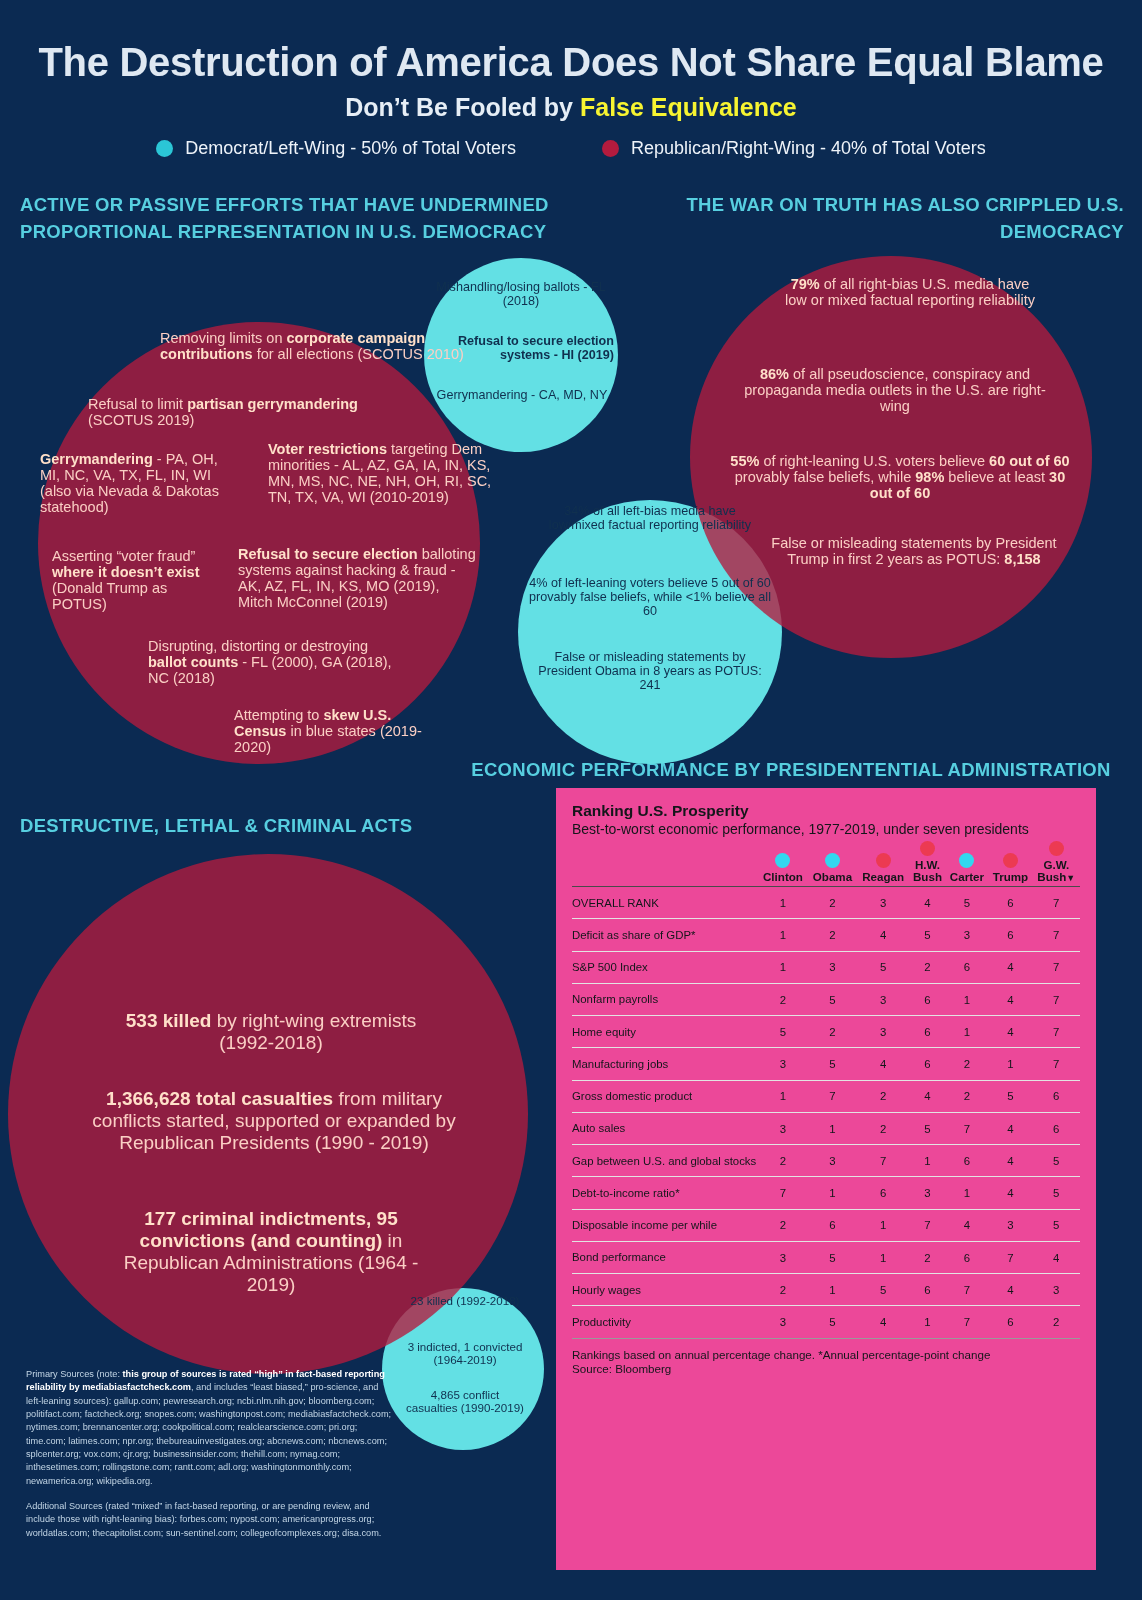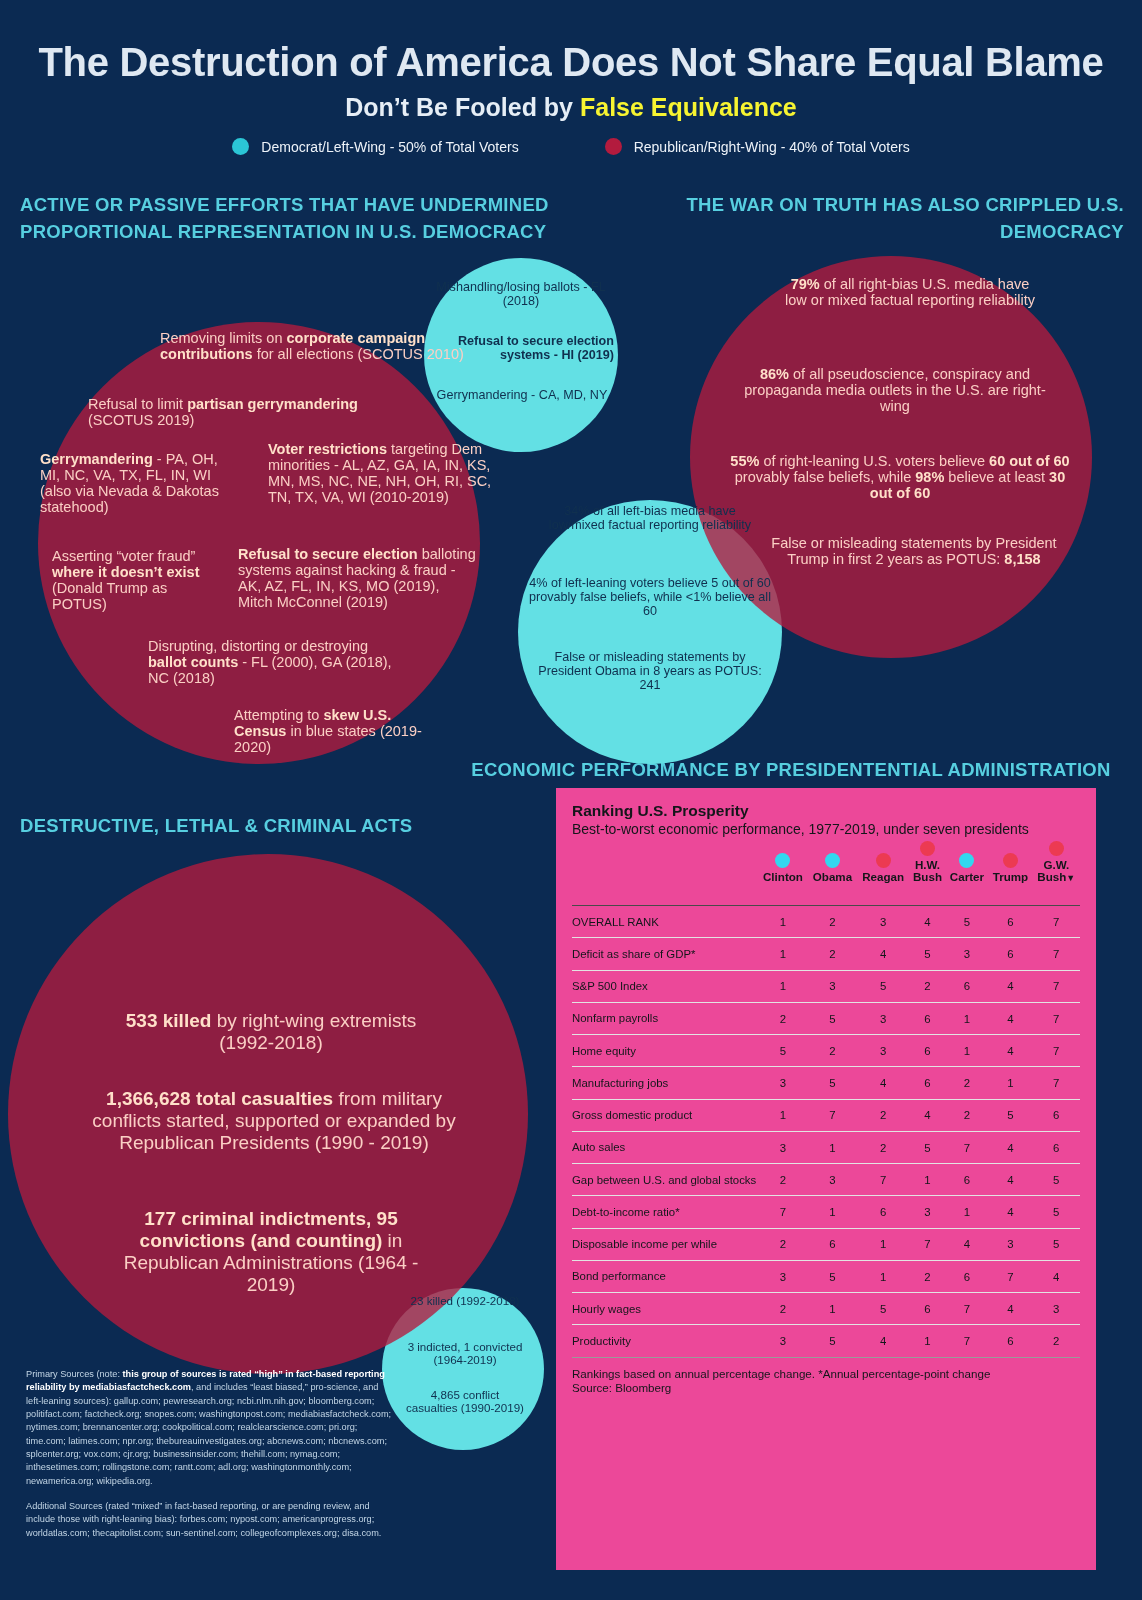--- a/index.html
+++ b/index.html
@@ -22,21 +22,21 @@
   }
   .subtitle {
     position: absolute; top: 93px; left: 0; width: 1142px;
     text-align: center; font-size: 25px; font-weight: bold; color: #e6eef6;
   }
   .subtitle .hl { color: #f7f431; }
 
   .legend {
     position: absolute; top: 138px; left: 0; width: 1142px;
     display: flex; justify-content: center; gap: 86px;
-    font-size: 14px; color: #eef3f9;
+    font-size: 18px; color: #eef3f9;
   }
   .legend-item { display: flex; align-items: center; gap: 12px; }
   .dot { width: 17px; height: 17px; border-radius: 50%; display: inline-block; }
   .dot.blue { background: #2bc6d6; }
   .dot.red  { background: #b31b3e; }
 
   
   .sec-head {
     position: absolute;
     color: #57cfe0;
@@ -84,21 +84,21 @@
     width: 540px; height: 782px;
     background: #ec4899; color: #14161a;
     padding: 14px 16px 10px 16px;
   }
   .card h2 { font-size: 15.5px; font-weight: bold; }
   .card .sub { font-size: 14px; line-height: 1.25; margin-top: 1px; }
 
   table.rank { width: 100%; border-collapse: collapse; margin-top: 2px; }
   table.rank th, table.rank td { font-size: 11.4px; }
   table.rank thead th {
-    vertical-align: bottom; padding: 0 0 21px 0;
+    vertical-align: bottom; padding: 0 0 2px 0;
     font-weight: bold; text-align: center; white-space: nowrap;
   }
   table.rank thead th.first { text-align: left; }
   table.rank thead th .pdot {
     display: block; width: 15px; height: 15px; border-radius: 50%;
     margin: 0 auto 3px auto;
   }
   table.rank thead th .pdot.b { background: #32d7ef; }
   table.rank thead th .pdot.r { background: #ec3a52; }
   table.rank thead th .pname { display: block; font-size: 11.6px; line-height: 1.1; }

